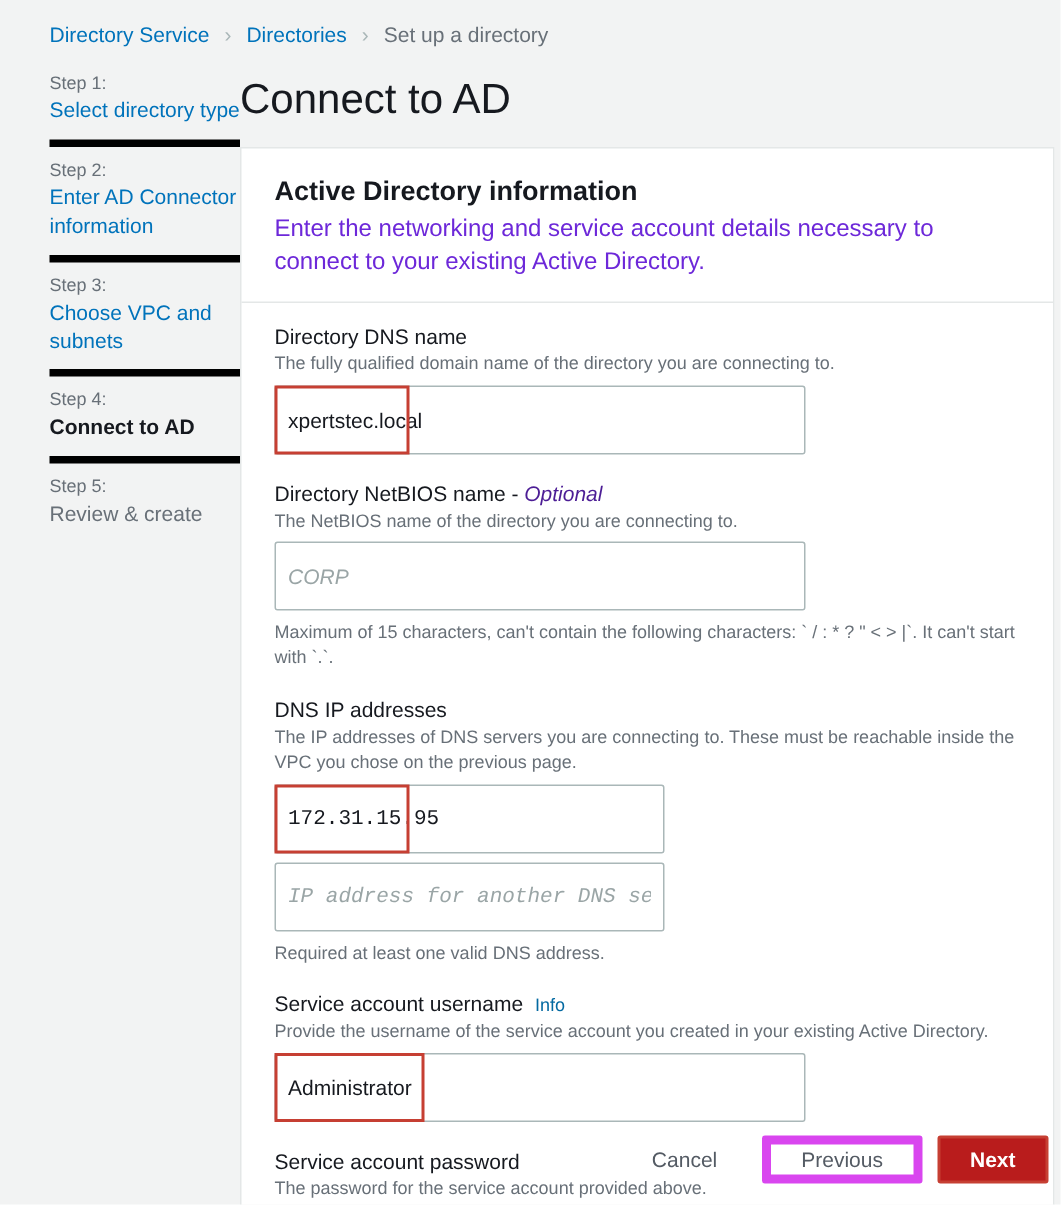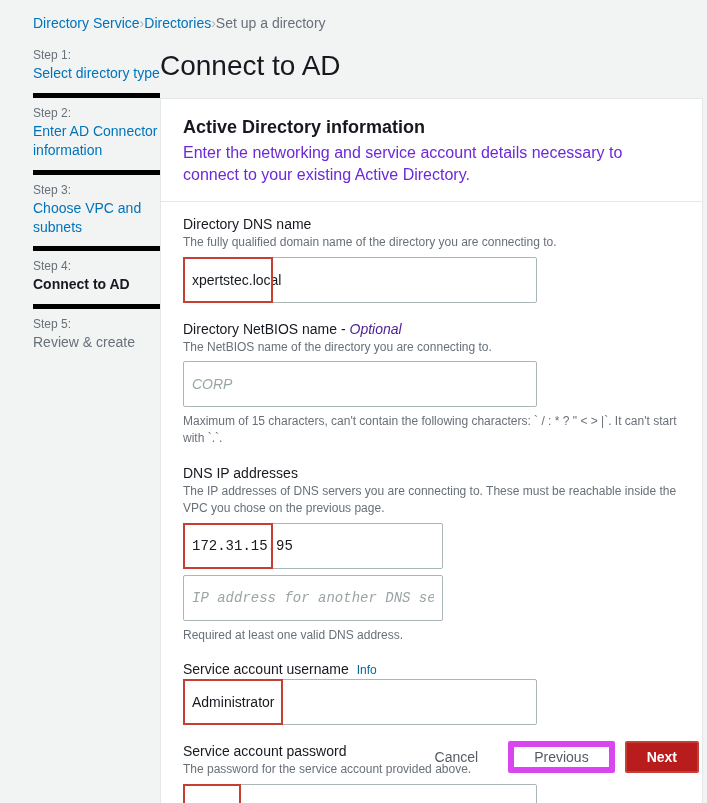--- a/index.html
+++ b/index.html
@@ -11,20 +11,21 @@
     width: 707px;
     height: 803px;
     overflow: hidden;
     position: relative;
   }
   .breadcrumb {
     padding: 15px 0 15px 33px;
     font-size: 14px;
     display: flex;
     align-items: center;
+    gap: 10px;
   }
   .breadcrumb a { color: #0073bb; text-decoration: none; cursor: pointer; }
   .breadcrumb .sep { color: #aab7b8; font-size: 14px; }
   .breadcrumb .current { color: #687078; }
   .layout { display: flex; align-items: flex-start; }
   .sidebar {
     width: 160px;
     padding: 0 0 0 33px;
     flex-shrink: 0;
   }
@@ -70,21 +71,21 @@
     width: var(--hlw, 80px);
     border: 2px solid #c63f33;
     pointer-events: none;
   }
 
   .info-link { color: #0369a1; font-size: 12px; margin-left: 4px; cursor: pointer; }
 
   .footer {
     position: absolute;
     right: 4px;
-    bottom: 20px;
+    bottom: 4px;
     display: flex;
     gap: 10px;
     align-items: flex-start;
     padding: 10px 4px;
   }
   .btn {
     height: 32px;
     padding: 0 20px;
     font-size: 14px;
     border-radius: 2px;
@@ -166,20 +167,21 @@
         <div style="height:6px"></div>
         <input class="txt short" type="text" placeholder="IP address for another DNS server (Optional)" style="">
         <div class="field-below">Required at least one valid DNS address.</div>
       </div>
 
       <div class="field">
         <div class="field-label">
           <span>Service account username</span>
           <span class="info-link">Info</span>
         </div>
+        <div class="field-hint">Provide the username of the service account you created in your existing Active Directory.</div>
         <span class="hl-wrap partial" style="--hlw:96px">
           <input class="txt" type="text" value="Administrator" style="">
         </span>
       </div>
 
       <div class="field">
         <div class="field-label">Service account password</div>
         <div class="field-hint">The password for the service account provided above.</div>
         <span class="hl-wrap partial" style="--hlw:54px">
           <input class="txt" type="password" value="••••••••" style="">

